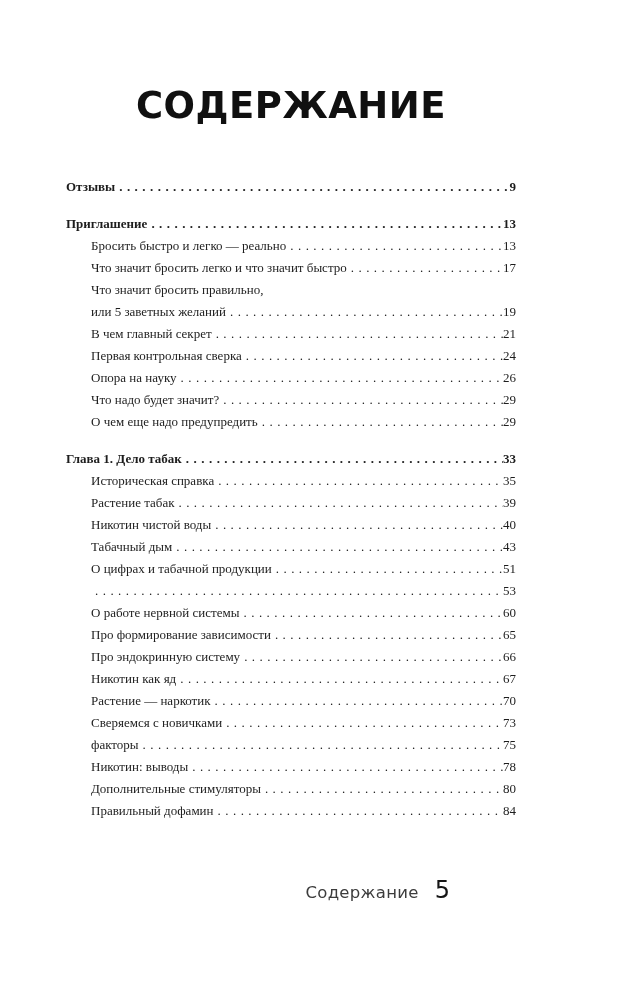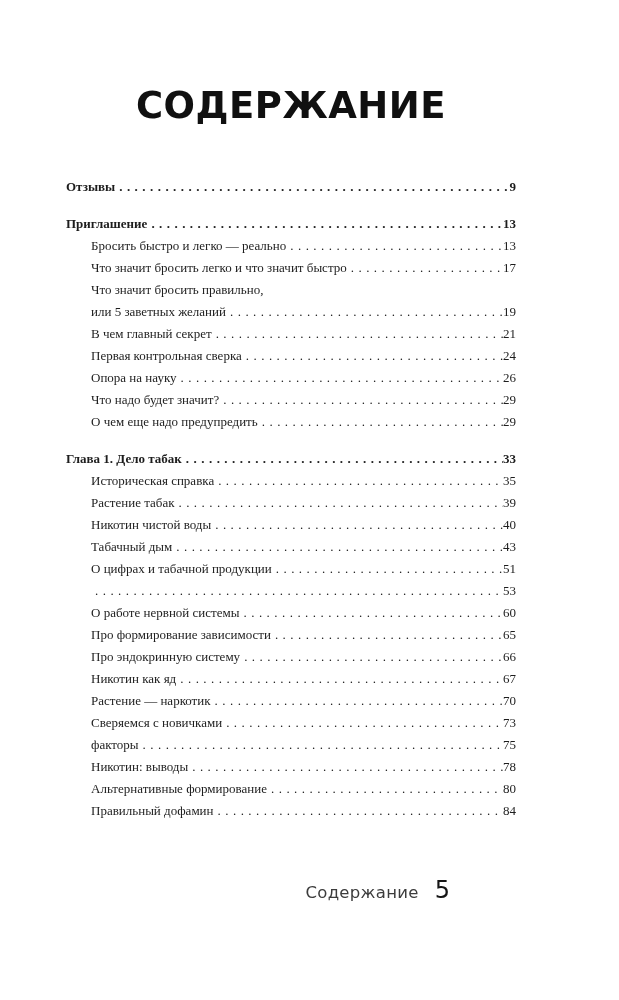--- a/index.html
+++ b/index.html
@@ -210,21 +210,21 @@
             <span class="label">факторы</span>
             <span class="dots">. . . . . . . . . . . . . . . . . . . . . . . . . . . . . . . . . . . . . . . . . . . . . . . . . . . . . . . . . . . . . . . . . . . . . . . . . . . . . . . .</span>
             <span class="pagenum">75</span>
           </div>
           <div class="row sub">
             <span class="label">Никотин: выводы</span>
             <span class="dots">. . . . . . . . . . . . . . . . . . . . . . . . . . . . . . . . . . . . . . . . . . . . . . . . . . . . . . . . . . . . . . . . . . . . . . . . . . . . . . . .</span>
             <span class="pagenum">78</span>
           </div>
           <div class="row sub">
-            <span class="label">Альтернативные формирование</span>
+            <span class="label">Дополнительные стимуляторы</span>
             <span class="dots">. . . . . . . . . . . . . . . . . . . . . . . . . . . . . . . . . . . . . . . . . . . . . . . . . . . . . . . . . . . . . . . . . . . . . . . . . . . . . . . .</span>
             <span class="pagenum">80</span>
           </div>
           <div class="row sub">
             <span class="label">Правильный дофамин</span>
             <span class="dots">. . . . . . . . . . . . . . . . . . . . . . . . . . . . . . . . . . . . . . . . . . . . . . . . . . . . . . . . . . . . . . . . . . . . . . . . . . . . . . . .</span>
             <span class="pagenum">84</span>
           </div>
         </div>
       </div>

